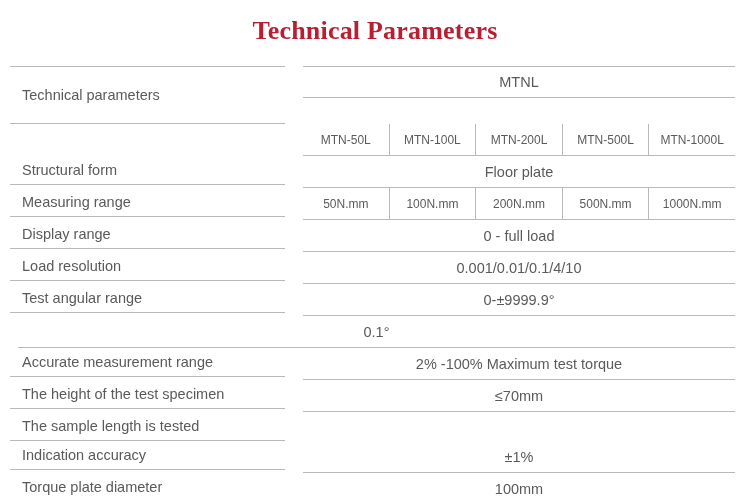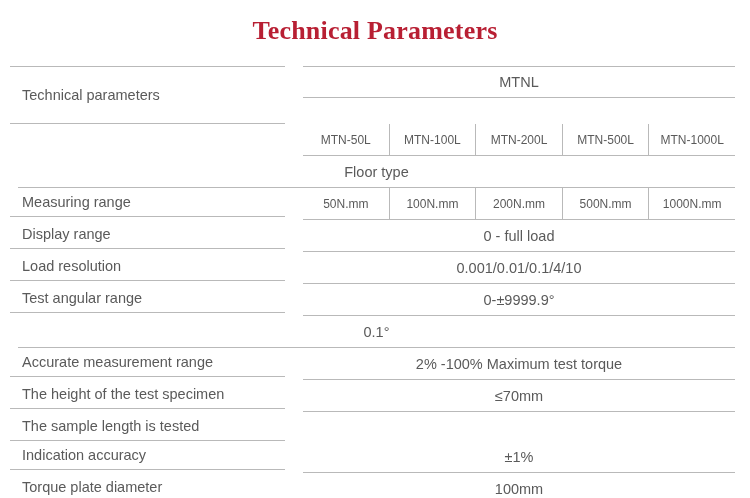--- a/index.html
+++ b/index.html
@@ -116,23 +116,24 @@
     <div class="value-area">
       <div class="split-cell">MTN-50L</div>
       <div class="split-cell">MTN-100L</div>
       <div class="split-cell">MTN-200L</div>
       <div class="split-cell">MTN-500L</div>
       <div class="split-cell">MTN-1000L</div>
     </div>
   </div>
 
   <div class="spec-row">
-    <div class="gap-cell"></div>
-    <div class="value-area">
-      <div class="merged-cell">Floor type</div>
+    <div class="param-cell">Structural form</div>
+    <div class="gap-cell"></div>
+    <div class="value-area">
+      <div class="merged-cell">Floor plate</div>
     </div>
   </div>
 
   <div class="spec-row">
     <div class="param-cell">Measuring range</div>
     <div class="gap-cell"></div>
     <div class="value-area">
       <div class="split-cell">50N.mm</div>
       <div class="split-cell">100N.mm</div>
       <div class="split-cell">200N.mm</div>

